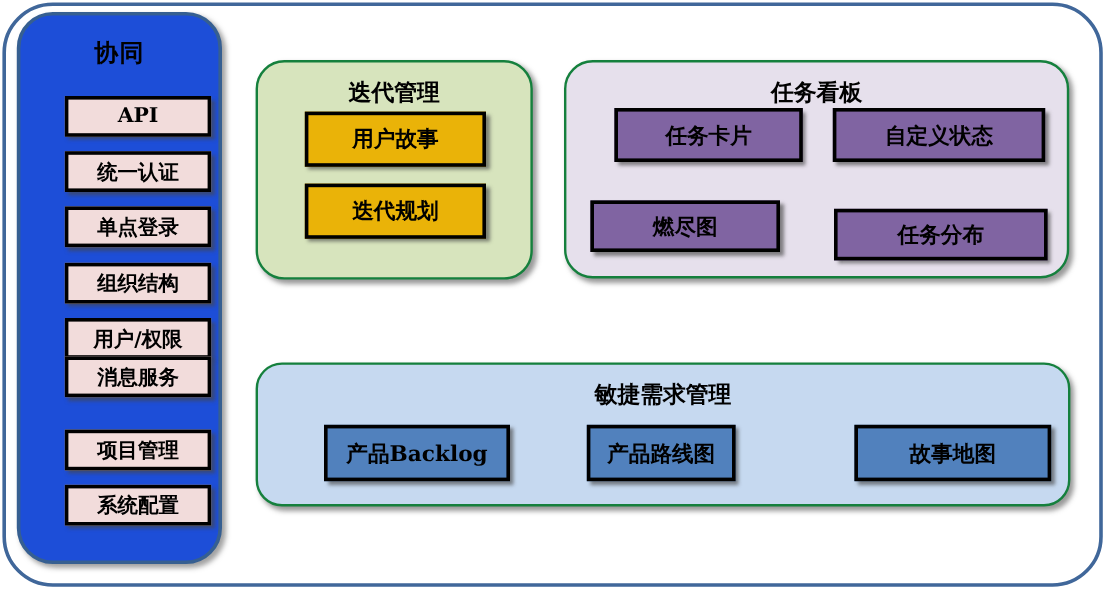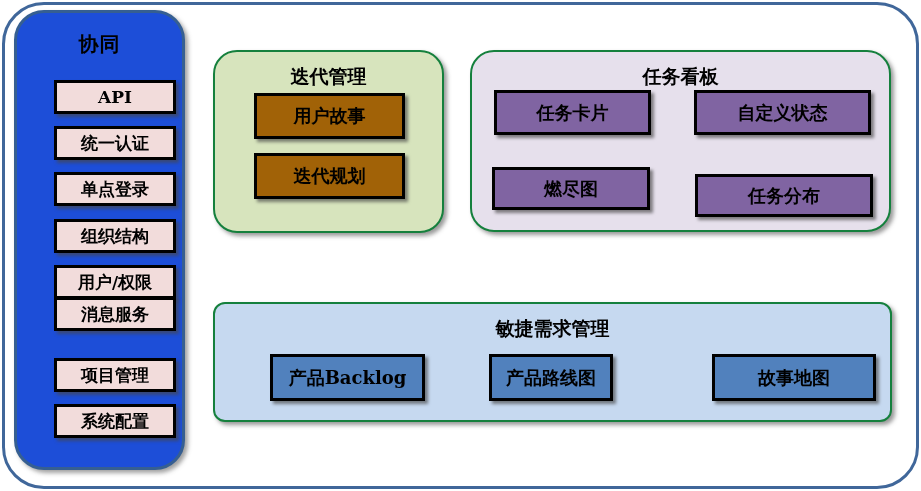--- a/index.html
+++ b/index.html
@@ -76,42 +76,42 @@
     font-family: "Liberation Sans", "DejaVu Sans", sans-serif;
   }
   .group .node { font-size: 18px; }
 
   .group-iteration {
     left: 213px; top: 50px;
     width: 231px; height: 183px;
     background: #d7e4bd;
     border-radius: 24px;
   }
-  .group-iteration .node { background: #a16207; left: 39px; width: 151px; height: 46px; }
+  .group-iteration .node { background: #eab308; left: 39px; width: 151px; height: 46px; }
   .g-i0 { top: 41px; }
   .g-i1 { top: 101px; }
 
   .group-taskboard {
     left: 470px; top: 50px;
     width: 421px; height: 182px;
     background: #e6e0ec;
     border-radius: 24px;
     padding-left: 20px;
   }
   .group-taskboard .node { background: #8064a2; }
-  .t0 { left: 22px;  top: 38px;  width: 157px; height: 45px; }
+  .t0 { left: 40px;  top: 38px;  width: 157px; height: 45px; }
   .t1 { left: 222px; top: 38px;  width: 177px; height: 45px; }
   .t2 { left: 20px;  top: 115px; width: 158px; height: 43px; }
   .t3 { left: 223px; top: 122px; width: 178px; height: 43px; }
 
   .group-requirements {
     left: 213px; top: 302px;
     width: 679px; height: 120px;
     background: #c6d9f0;
-    border-radius: 12px;
+    border-radius: 22px;
   }
   .group-requirements .node { background: #5181bd; top: 50px; height: 47px; }
   .r0 { left: 55px;  width: 155px; }
   .r1 { left: 274px; width: 124px; }
   .r2 { left: 497px; width: 164px; }
 </style>
 </head>
 <body>
 
 <div class="canvas">

